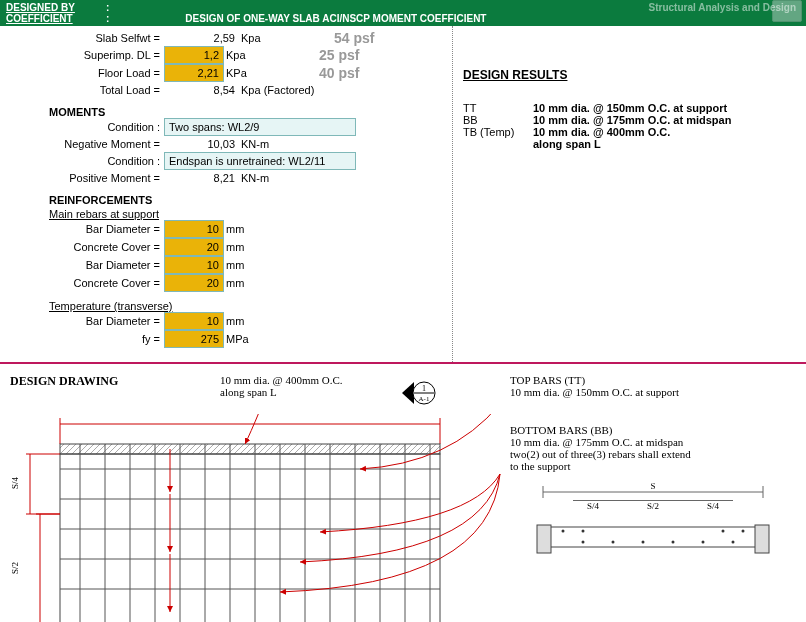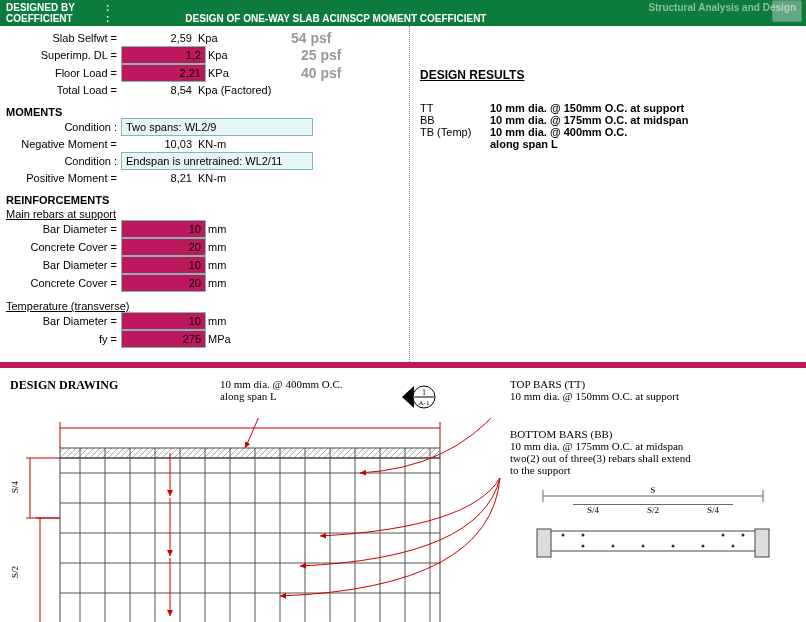--- a/index.html
+++ b/index.html
@@ -1,28 +1,28 @@
 <!DOCTYPE html>
 <html><head>
 <meta charset="utf-8">
 <style>
   * { box-sizing: border-box; margin: 0; padding: 0; }
   body { font-family: Arial, sans-serif; font-size: 11px; background: #fff; width: 806px; }
   .header { background: #0b7b3e; color: #fff; padding: 2px 6px; font-size: 10px; font-weight: bold; }
   .header-row { display: flex; }
-  .header-label { width: 100px; }
+  .header-label { width: 100px; text-decoration: underline; }
   .header-colon { padding-right: 6px; }
   .header-title { padding-left: 70px; }
   .watermark { position: absolute; right: 10px; top: 2px; font-size: 10px; color: rgba(255,255,255,0.5); }
-  .main { display: flex; border-bottom: 6px solid #be185d; }
+  .main { display: flex; border-bottom: 2px solid #be185d; padding-left: 43px; }
   .left-col { width: 410px; padding: 4px 6px; border-right: 1px dotted #888; }
   .right-col { flex: 1; padding: 4px 10px; }
   .row { display: flex; align-items: center; line-height: 16px; }
   .lbl { width: 115px; text-align: right; padding-right: 4px; }
-  .val { width: 85px; text-align: right; padding-right: 4px; border: 1px solid #7fb8b8; background: #be185d; }
+  .val { width: 60px; text-align: right; padding-right: 4px; border: 1px solid #7fb8b8; background: #eab308; }
   .val-plain { width: 75px; text-align: right; padding-right: 4px; }
   .unit { width: 95px; padding-left: 2px; }
   .gray { color: #999; font-size: 14px; font-weight: bold; }
   .section { font-weight: bold; font-size: 11px; margin-top: 8px; }
   .subsec { font-size: 11px; margin-top: 2px; text-decoration: underline; }
   .dropdown { border: 1px solid #7fb8b8; background: #e6f5f5; padding: 0 4px; width: 192px; }
   .dr-title { font-weight: bold; font-size: 12px; margin-bottom: 12px; text-decoration: underline; }
   .dr-key { display: inline-block; width: 70px; }
   .dr-val { font-weight: bold; }
   .drawing-section { padding: 10px; }

